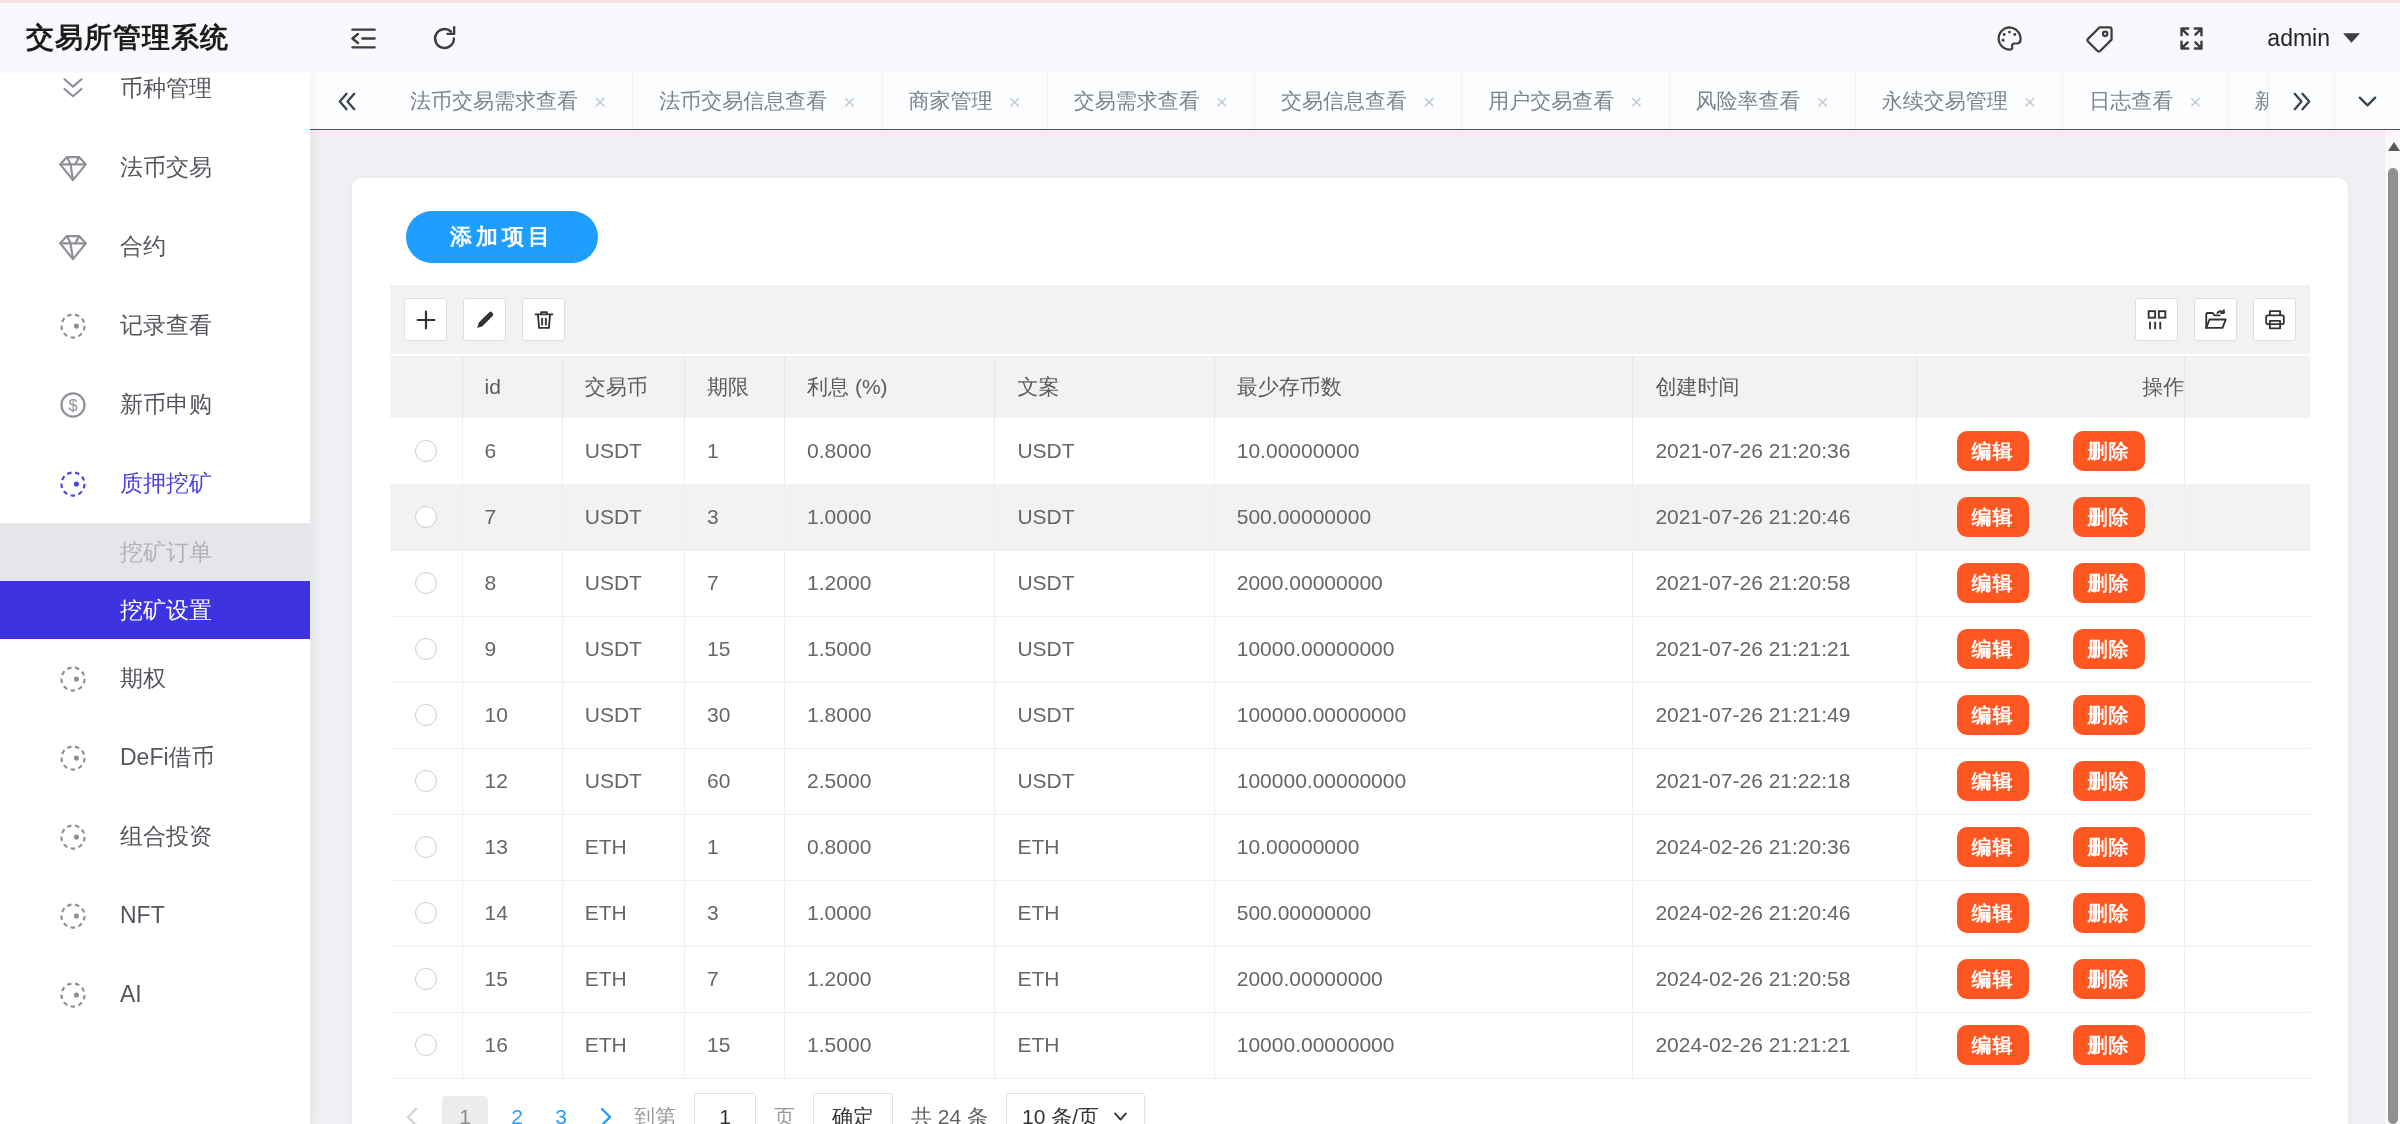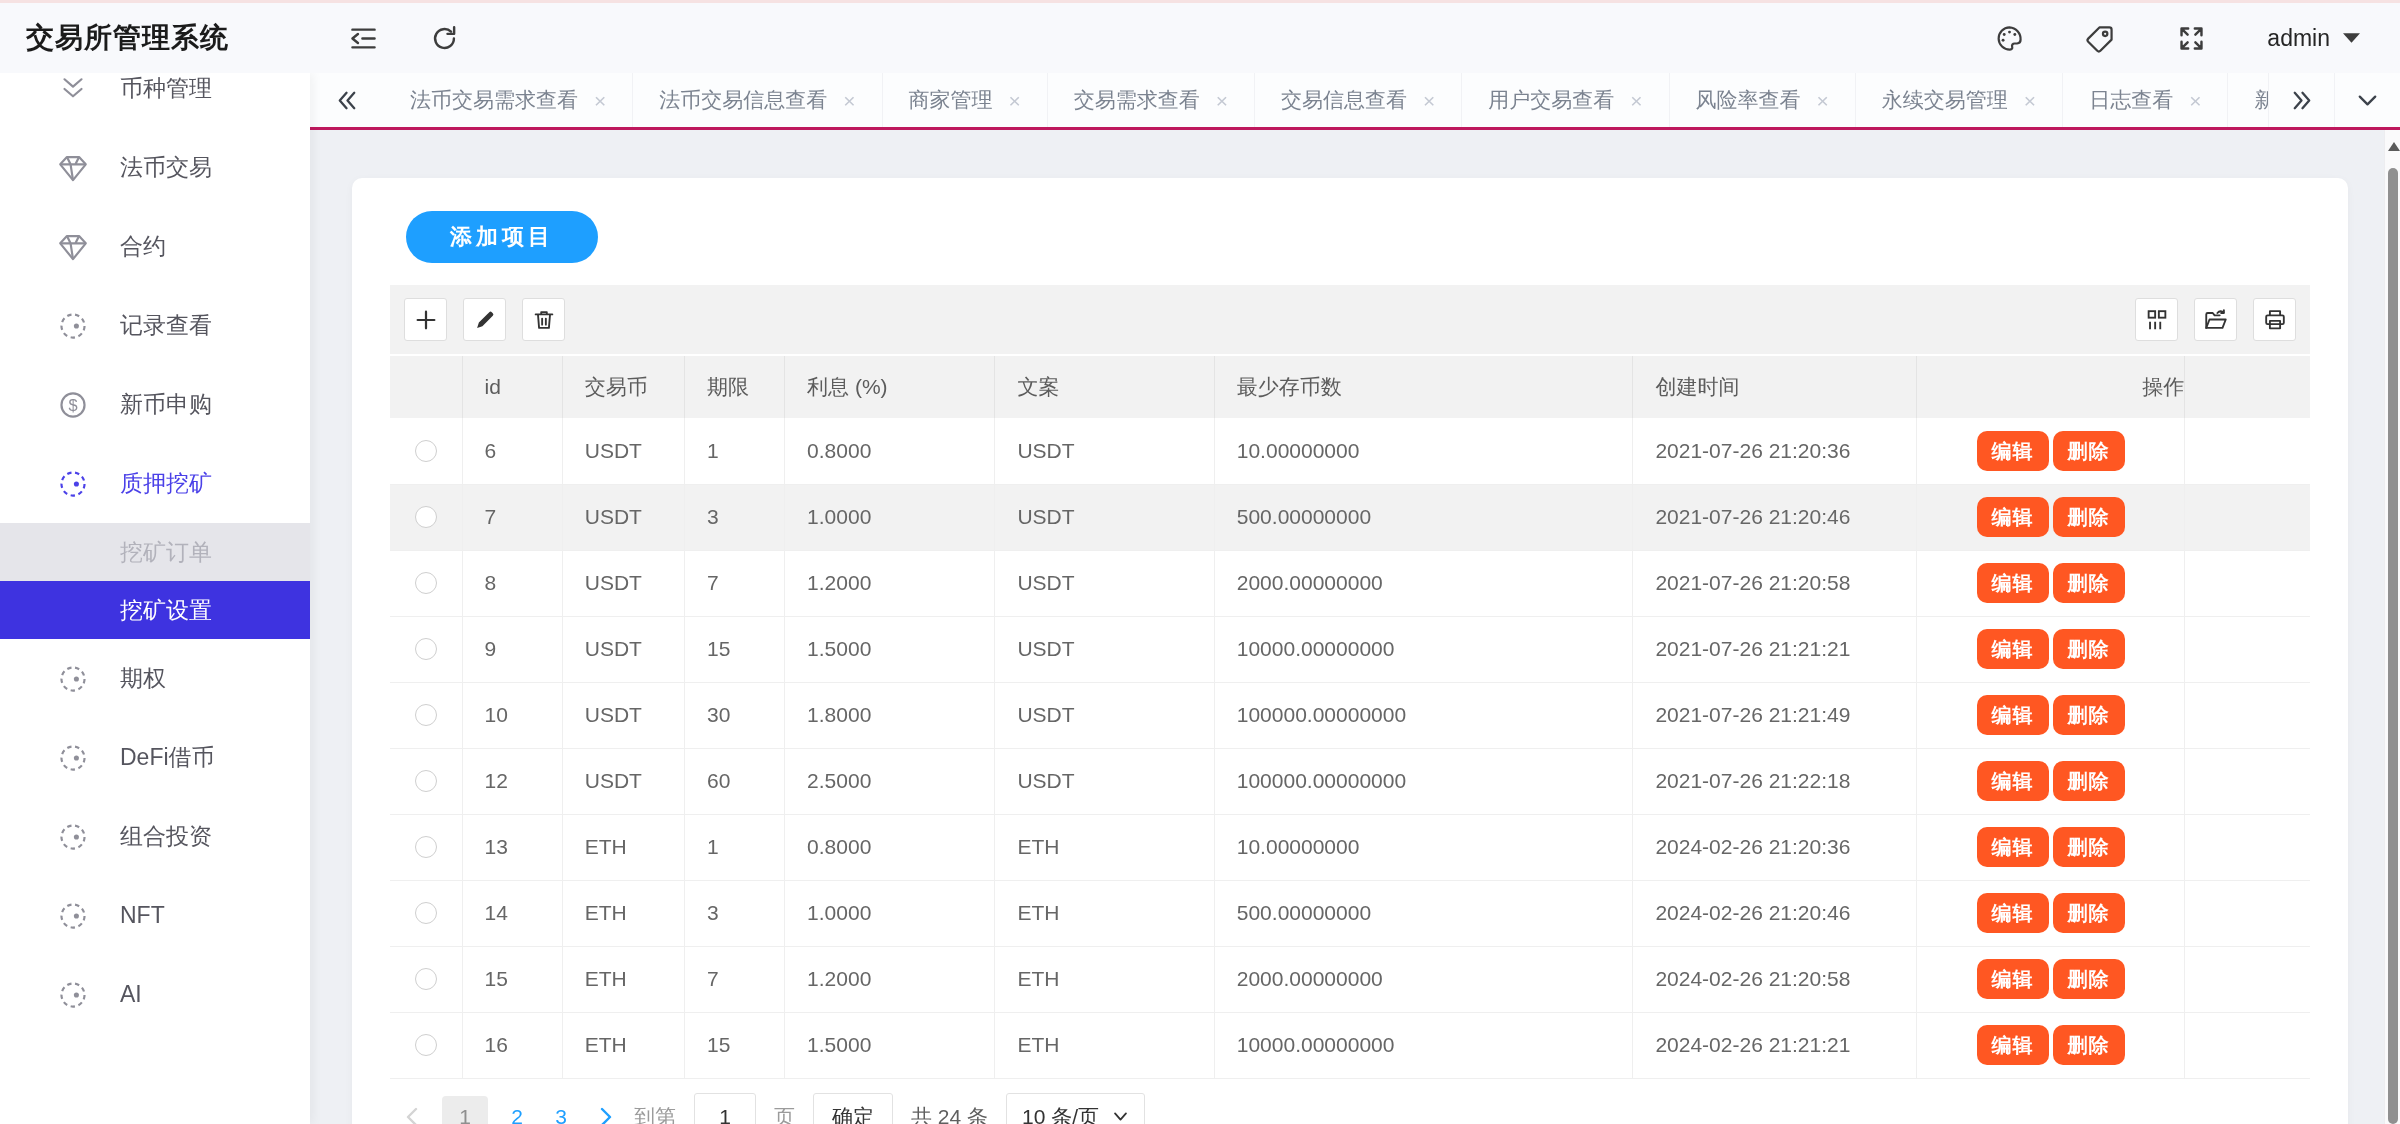--- a/index.html
+++ b/index.html
@@ -27,21 +27,21 @@
   .side-item .si { width:34px; height:34px; color:#8f8f99; flex:none; }
   .side-item .si svg { width:100%; height:100%; display:block; }
   .side-item.active { color:#4b41e8; }
   .side-item.active .si { color:#4b41e8; }
   .side-sub { height:58px; display:flex; align-items:center; padding-left:120px; font-size:23px; cursor:pointer; white-space:nowrap; }
   .side-sub.muted { background:#e5e5ea; color:#b2b2bb; }
   .side-sub.selected { background:#3e33e0; color:#fff; }
 
   
   .work { flex:1; position:relative; overflow:hidden; }
-  .tabbar { height:57px; background:#fcfdfe; border-bottom:3px solid #be185d; display:flex; align-items:stretch; }
+  .tabbar { height:57px; background:#fcfdfe; border-bottom:1px solid #be185d; display:flex; align-items:stretch; }
   .tab-nav { width:74px; flex:none; display:flex; align-items:center; justify-content:center; color:#3c424b; cursor:pointer; }
   .tab-nav svg { width:27px; height:27px; }
   .tab-nav.bordered { border-left:1px solid #f1f2f5; width:66px; }
   .tabs { display:flex; flex:1; overflow:hidden; }
   .tab { display:flex; align-items:center; padding:0 26px; gap:16px; font-size:21px; color:#7b8390; border-right:1px solid #f1f2f5; white-space:nowrap; cursor:pointer; }
   .tab-close { color:#c4c9d3; font-size:21px; line-height:1; cursor:pointer; }
 
   .content { padding:48px 0 0 42px; }
   .card { width:1996px; height:1400px; background:#fff; border-radius:10px; padding:33px 38px; box-shadow:0 2px 8px rgba(0,0,0,.04); }
 
@@ -54,21 +54,21 @@
 
   table { width:100%; border-collapse:collapse; table-layout:fixed; }
   th { background:#f2f2f2; height:62px; font-weight:normal; font-size:21px; color:#5c5c5c; text-align:left; padding-left:22px; border-left:1px solid #e4e4e4; }
   th:first-child { border-left:none; padding-left:0; }
   th.center { text-align:right; padding-left:0; }
   td { height:66px; font-size:21px; color:#666; padding-left:22px; border-left:1px solid #efefef; border-bottom:1px solid #efefef; background:#fff; white-space:nowrap; }
   td:first-child { border-left:none; padding-left:0; }
   tr.hl td { background:#f2f2f2; }
   .radio { width:22px; height:22px; border:1px solid #cfcfcf; border-radius:50%; margin:0 auto; background:#fff; cursor:pointer; }
   td.actions { padding-left:0; text-align:center; }
-  .act-btn { display:inline-block; height:40px; line-height:40px; padding:0 15px; background:#ff5722; color:#fff; border:none; border-radius:10px; font-size:20px; font-weight:600; margin:0 2px; cursor:pointer; letter-spacing:1px; }
+  .act-btn { display:inline-block; height:40px; line-height:40px; padding:0 15px; background:#ff5722; color:#fff; border:none; border-radius:10px; font-size:20px; font-weight:600; margin:0 22px; cursor:pointer; letter-spacing:1px; }
 
   
   .pager { display:flex; align-items:center; gap:18px; padding:14px 0 0 12px; font-size:21px; color:#666; }
   .pg-arrow { width:22px; height:22px; cursor:pointer; }
   .pg-prev { color:#d4d4d4; }
   .pg-next { color:#1e9fff; }
   .pg-num { color:#1e9fff; min-width:30px; text-align:center; cursor:pointer; }
   .pg-num.current { width:46px; height:42px; background:#ececec; border-radius:4px; color:#8f8f8f; display:flex; align-items:center; justify-content:center; cursor:default; }
   .muted-text { color:#9b9b9b; }
   .goto-input { width:62px; height:48px; border:1px solid #e2e2e2; border-radius:3px; text-align:center; font-size:21px; color:#333; background:#fff; }

